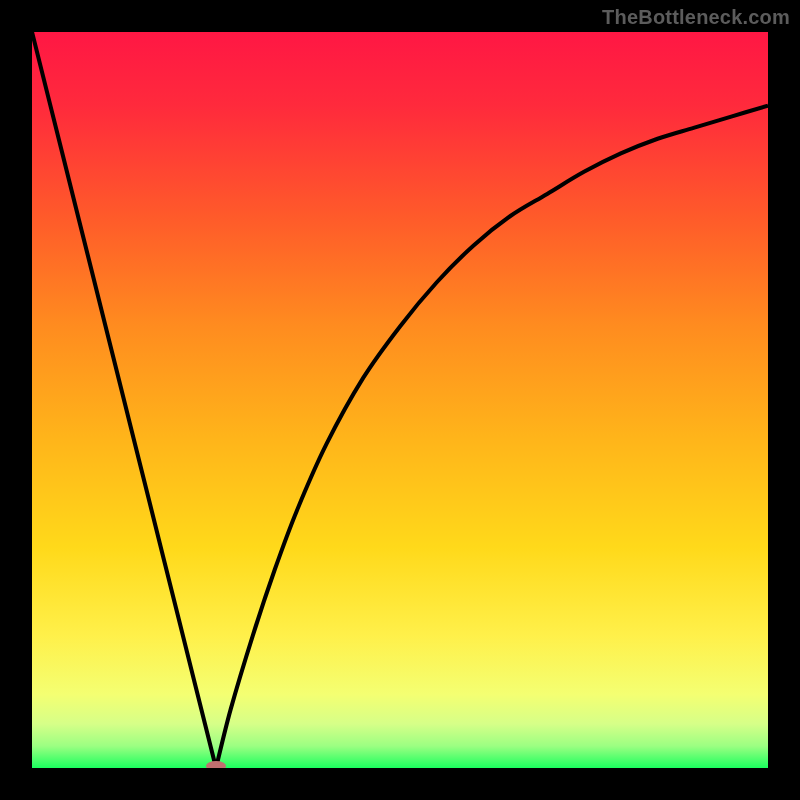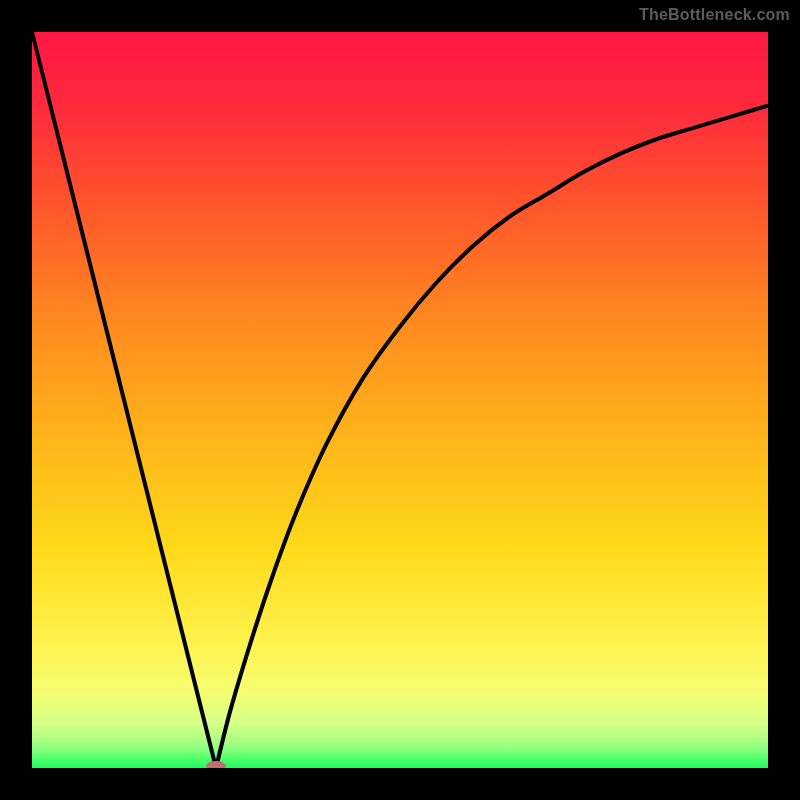--- a/index.html
+++ b/index.html
@@ -30,21 +30,21 @@
     left: 0; top: 0; width: 100%; height: 100%;
   }
   svg.curve {
     position: absolute;
     left: 0; top: 0; width: 100%; height: 100%;
   }
   .watermark {
     position: absolute;
     top: 6px;
     right: 10px;
-    font-size: 16px;
+    font-size: 20px;
     font-weight: 600;
     color: #5c5c5c;
     letter-spacing: 0.2px;
     user-select: none;
   }
   .marker {
     position: absolute;
     width: 20px;
     height: 10px;
     border-radius: 50%/50%;

